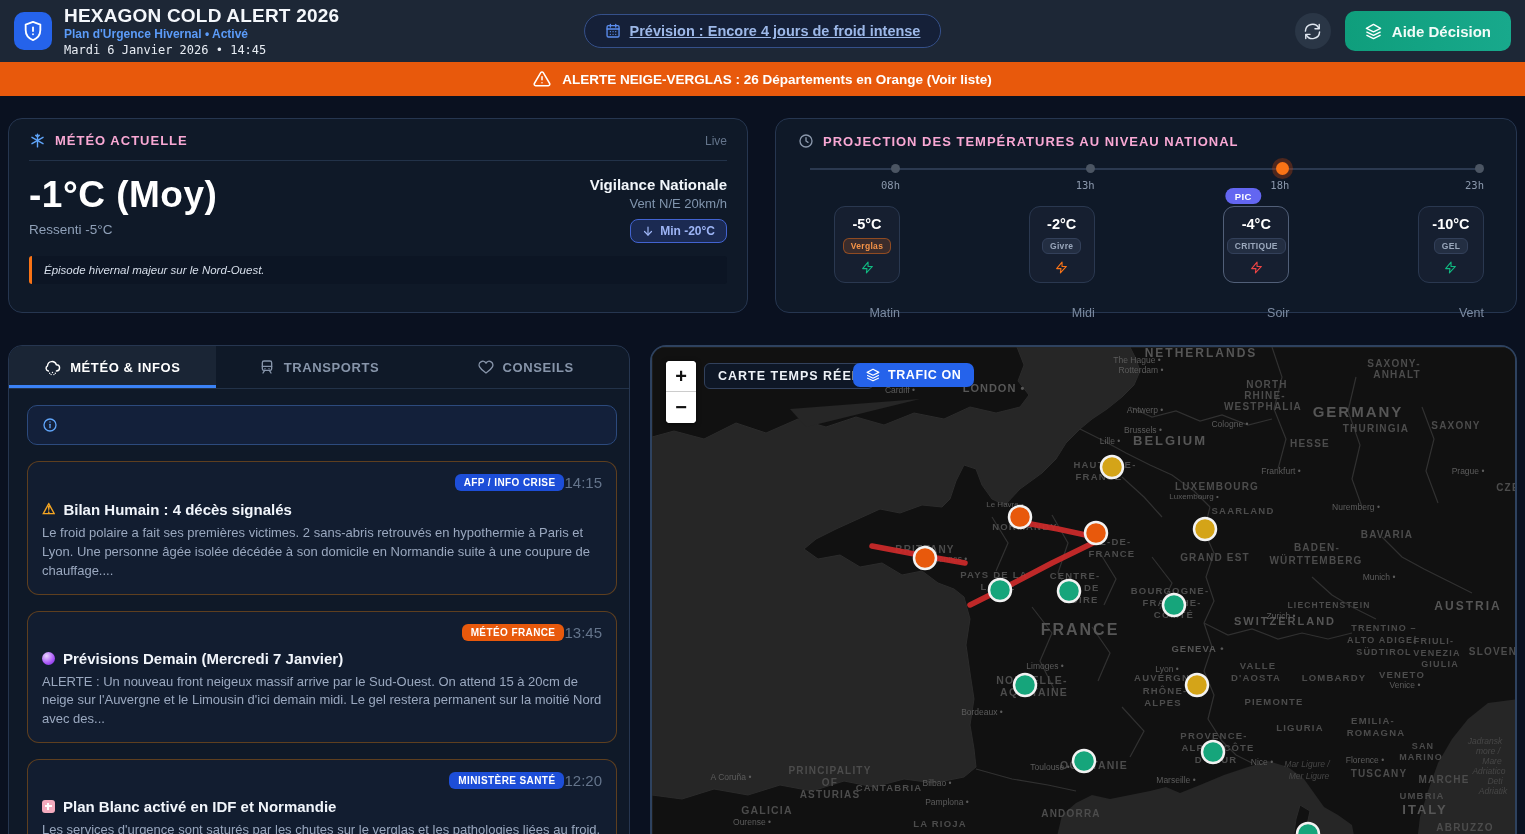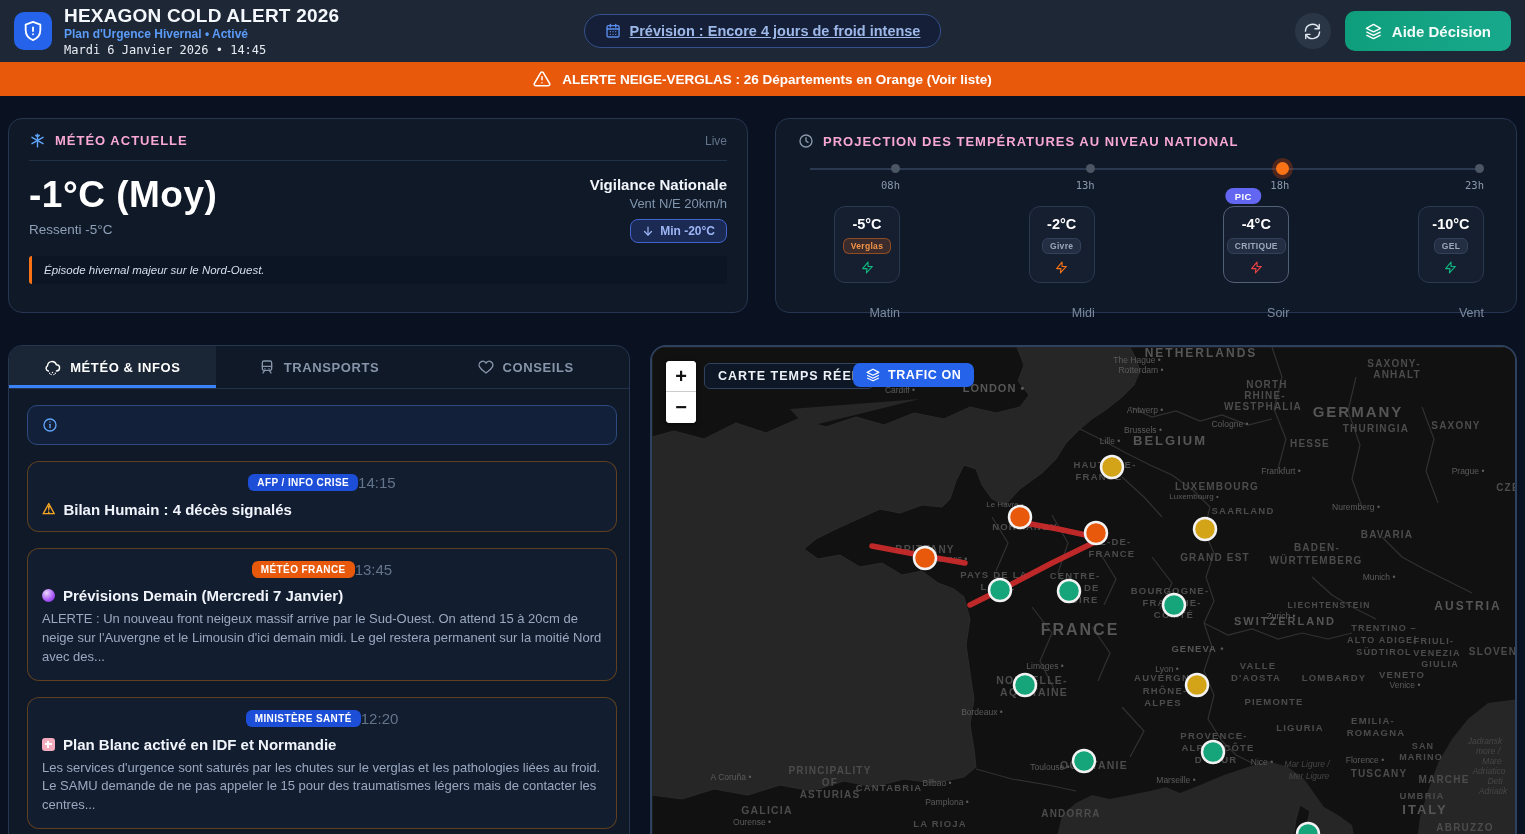--- a/index.html
+++ b/index.html
@@ -65,21 +65,21 @@
   .news-panel { width:622px; height:560px; overflow:hidden; display:flex; flex-direction:column; }
   .tab-bar { height:43px; display:flex; border-bottom:1px solid #223249; flex:0 0 auto; }
   .tab { flex:1; display:flex; align-items:center; justify-content:center; gap:9px; color:#8795aa; font-size:13px; font-weight:800; letter-spacing:.6px; cursor:pointer; }
   .tab.active { background:#1a2535; color:#ffffff; box-shadow:inset 0 -3px 0 #3b82f6; border-radius:12px 0 0 0; }
   .news-scroll { flex:1; overflow-y:scroll; padding:16px 12px 10px 18px; scrollbar-width:thin; scrollbar-color:#35455f #0e1725; }
   .news-scroll::-webkit-scrollbar { width:8px; }
   .news-scroll::-webkit-scrollbar-track { background:#0e1725; }
   .news-scroll::-webkit-scrollbar-thumb { background:#35455f; border-radius:4px; }
   .info-banner { background:#13203a; border:1px solid #2c4a7d; border-radius:10px; padding:11px 14px; display:flex; align-items:center; gap:10px; color:#b9d0f0; font-size:12.5px; }
   .news-card { margin-top:16px; background:#121d30; border:1px solid rgba(217,119,6,.38); border-radius:12px; padding:12px 14px 13px 14px; cursor:pointer; }
-  .nc-head { display:flex; justify-content:center; align-items:center; }
+  .nc-head { display:flex; justify-content:flex-end; align-items:center; }
   .nc-src { color:#fff; font-size:10px; font-weight:800; letter-spacing:.4px; border-radius:6px; padding:3px 9px; }
   .nc-time { color:#64748b; font-size:15px; }
   .nc-title { display:flex; align-items:center; gap:8px; margin-top:9px; font-size:15px; font-weight:800; color:#f1f5fb; }
   .nc-body { margin-top:6px; font-size:13px; line-height:1.45; color:#9aa8bf; }
   .warn-glyph { color:#f5a623; font-size:15px; }
   .crystal { width:13px; height:13px; border-radius:50%; background:radial-gradient(circle at 35% 30%, #e9d5ff, #a855f7 60%, #6d28d9); flex:0 0 auto; }
   .hospital { width:13px; height:13px; border-radius:3px; flex:0 0 auto;
      background:linear-gradient(#fff,#fff) center/7px 2.2px no-repeat, linear-gradient(#fff,#fff) center/2.2px 7px no-repeat, #f4abbe; }
 
   
@@ -299,20 +299,21 @@
         <div id="news-list">
             <div class="news-card">
               <div class="nc-head">
                 <span class="nc-src" style="background:#1d4ed8">AFP / INFO CRISE</span>
                 <span class="nc-time">14:15</span>
               </div>
               <div class="nc-title">
                 <span class="warn-glyph">⚠</span>
                 <span>Bilan Humain : 4 décès signalés</span>
               </div>
+              <div class="nc-body">Le froid polaire a fait ses premières victimes. 2 sans-abris retrouvés en hypothermie à Paris et Lyon. Une personne âgée isolée décédée à son domicile en Normandie suite à une coupure de chauffage....</div>
             </div>
             <div class="news-card">
               <div class="nc-head">
                 <span class="nc-src" style="background:#e8590c">MÉTÉO FRANCE</span>
                 <span class="nc-time">13:45</span>
               </div>
               <div class="nc-title">
                 <span class="crystal"></span>
                 <span>Prévisions Demain (Mercredi 7 Janvier)</span>
               </div>

